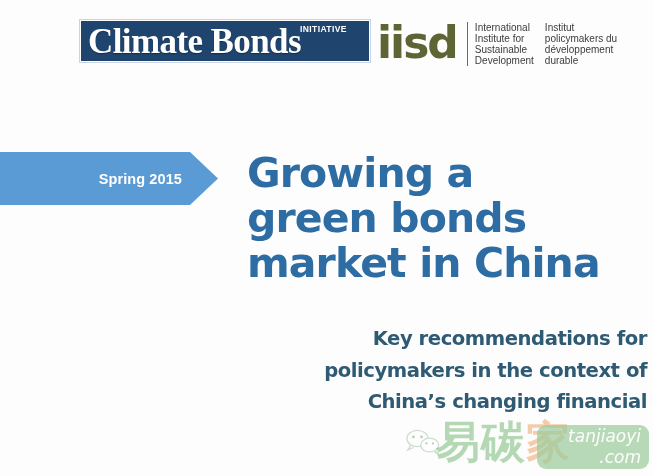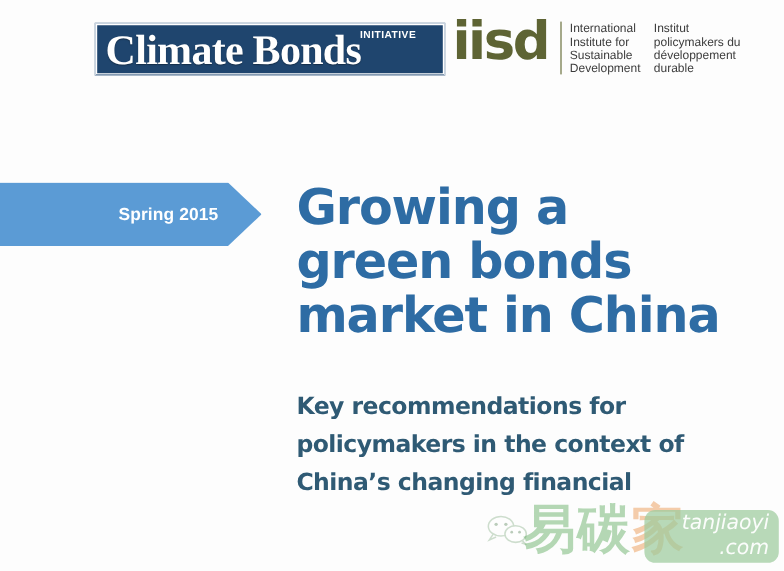--- a/index.html
+++ b/index.html
@@ -60,21 +60,21 @@
     white-space: nowrap;
     margin-left: 44px;
   }
 
   
   #iisd-logo {
     position: absolute;
     left: 377px; top: 14px;
     height: 52px;
     display: flex;
-    align-items: flex-start;
+    align-items: flex-end;
   }
   #iisd-wordmark {
     font-family: "DejaVu Sans", sans-serif;
     font-weight: bold;
     font-size: 44px;
     line-height: 46px;
     letter-spacing: -2px;
     color: #5e6434;
     margin-top: -2px;
   }
@@ -146,20 +146,21 @@
     width: 400px;
   }
   .subtitle-line {
     font-family: "DejaVu Sans", sans-serif;
     font-weight: bold;
     font-size: 19.6px;
     line-height: 31.5px;
     color: #2f5a74;
     letter-spacing: -0.45px;
     white-space: nowrap;
+    text-align: right;
   }
 
   
   #watermark {
     position: absolute;
     left: 396px; top: 414px;
     width: 257px; height: 62px;
     pointer-events: none;
   }
   #wm-wechat {

